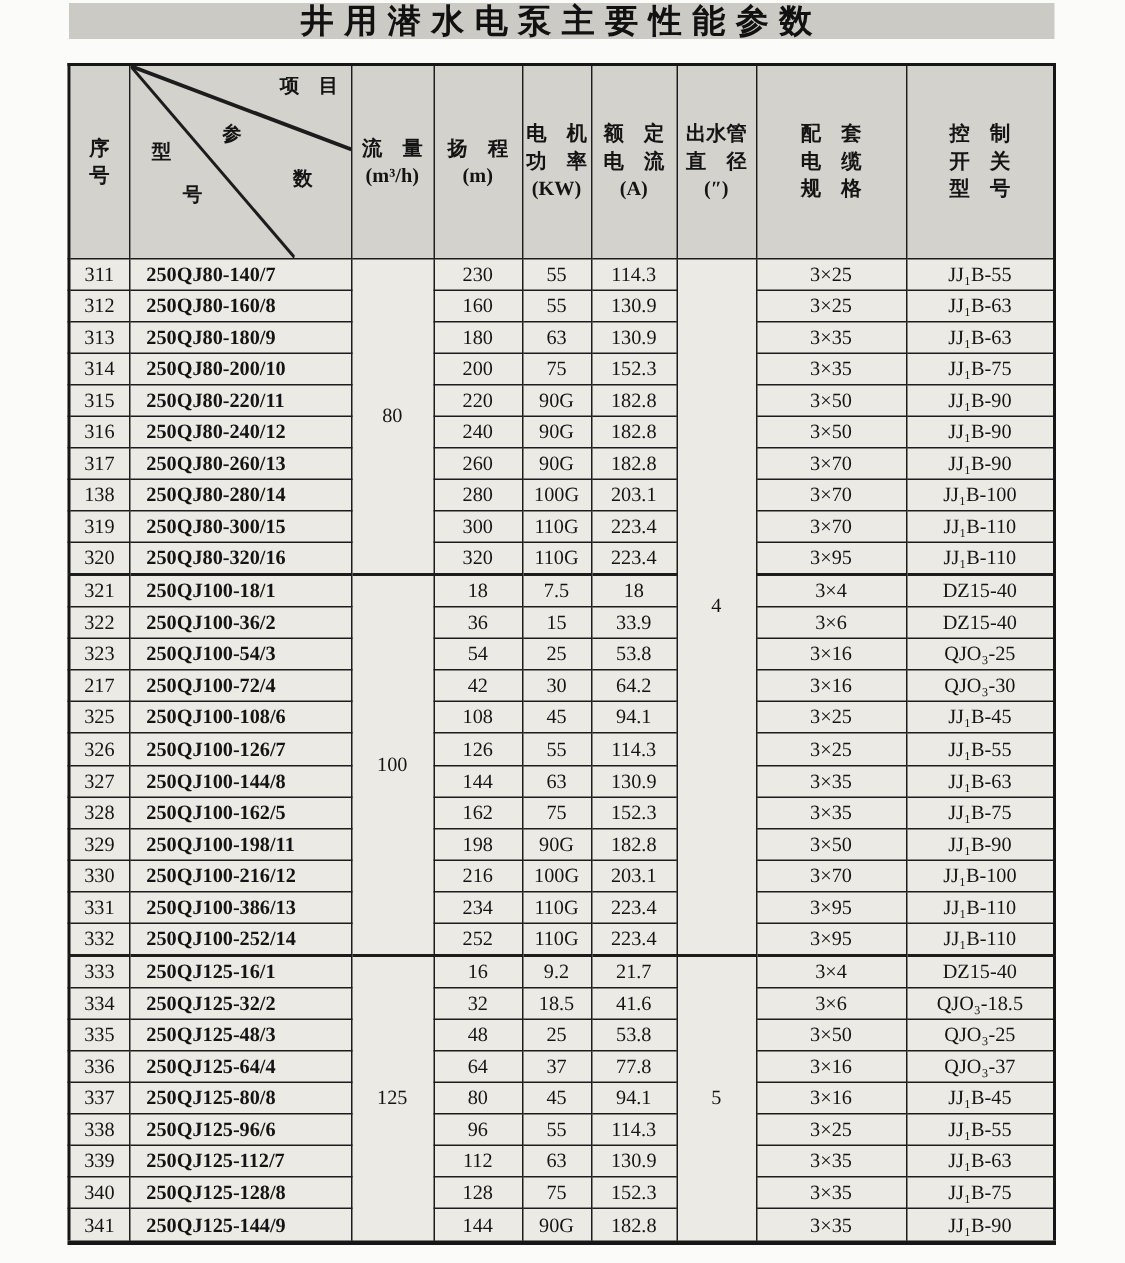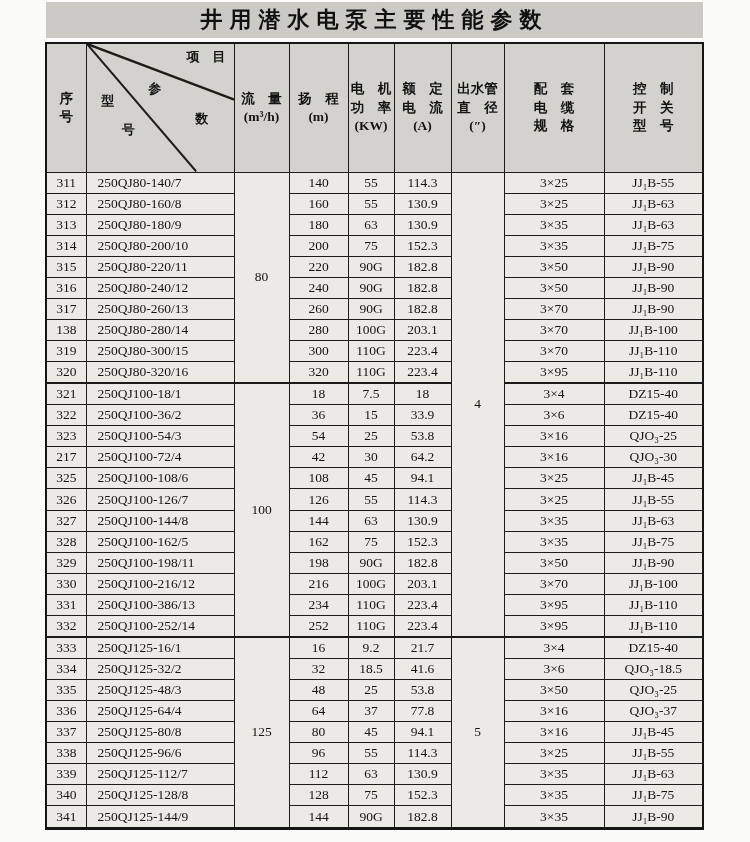--- a/index.html
+++ b/index.html
@@ -7,21 +7,21 @@
     width:750px;height:842px;
     background:#ffffff;
     font-family:"Liberation Serif","DejaVu Serif",serif;
     color:#141414;
   }
   .page{
     position:relative;width:750px;height:842px;
     background:#fbfbf9;overflow:hidden;
   }
   .title-strip{
-    position:absolute;left:46px;top:2px;width:657px;height:36px;
+    position:absolute;left:46px;top:2px;width:657px;height:24px;
     background:#cbcac5;
     display:flex;align-items:center;justify-content:center;
   }
   .title-strip span{
     font-family:"Liberation Sans","DejaVu Sans",sans-serif;
     font-size:22px;font-weight:bold;letter-spacing:7px;color:#111;
     white-space:nowrap;
   }
   table.spec{
     position:absolute;left:45px;top:42px;
@@ -49,21 +49,21 @@
   }
   th.diag{position:relative;padding:0;}
   th.diag svg{position:absolute;left:0;top:0;width:100%;height:100%;}
   th.diag .dlab{position:absolute;font-size:13px;font-weight:bold;white-space:nowrap;}
   th.diag .d-item{top:4px;right:8px;}
   th.diag .d-param1{left:42%;top:28%;}
   th.diag .d-param2{left:74%;top:52%;}
   th.diag .d-model1{left:10%;top:38%;}
   th.diag .d-model2{left:24%;top:60%;}
   tbody td{background:#eceae5;}
-  tbody td.c-model{text-align:left;padding-left:11px;}
+  tbody td.c-model{text-align:left;padding-left:11px;font-weight:bold;}
   tbody tr.group-start td{border-top-width:2px;}
 </style>
 </head>
 <body>
 
 <div class="page">
 
   <div class="title-strip">
     <span>井用潜水电泵主要性能参数</span>
   </div>
@@ -114,21 +114,21 @@
         <th>控　制
 开　关
 型　号</th>
       </tr>
     </thead>
     <tbody>
         <tr>
           <td>311</td>
           <td class="c-model">250QJ80-140/7</td>
           <td class="c-flow" rowspan="10">80</td>
-          <td>140</td>
+          <td>230</td>
           <td>55</td>
           <td>114.3</td>
           <td class="c-dia" rowspan="22">4</td>
           <td>3×25</td>
           <td>JJ₁B-55</td>
         </tr>
         <tr>
           <td>312</td>
           <td class="c-model">250QJ80-160/8</td>
           <td>160</td>

